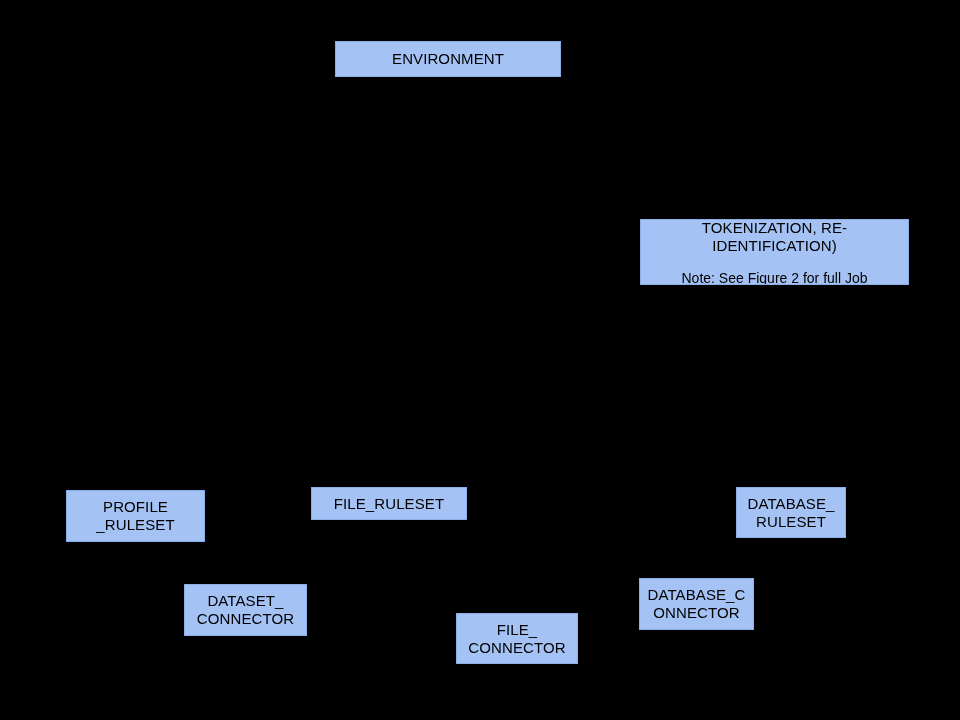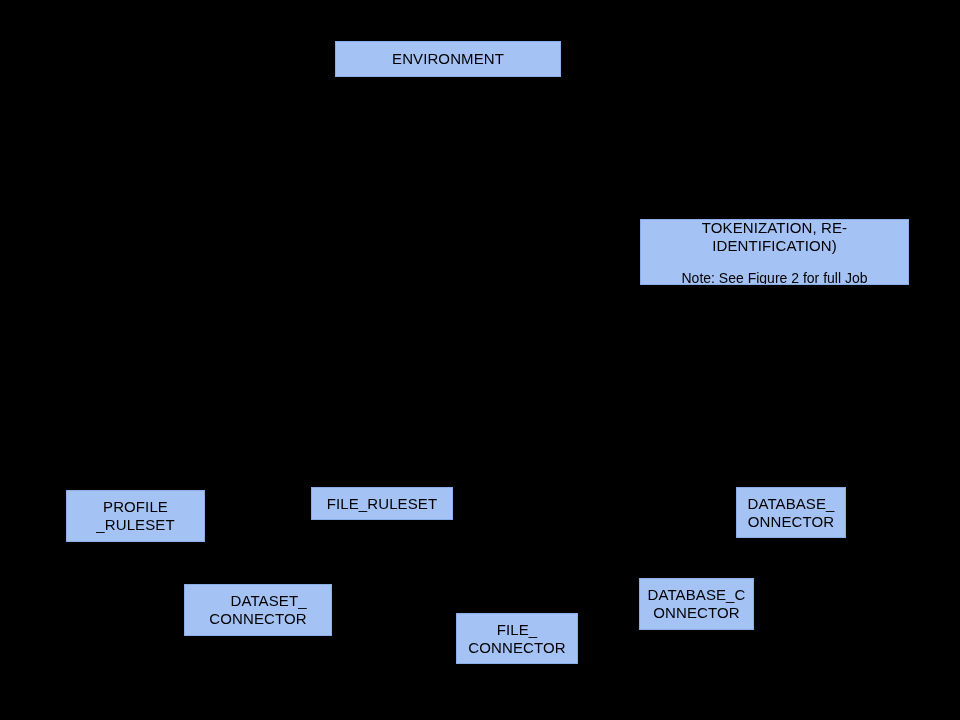--- a/index.html
+++ b/index.html
@@ -63,23 +63,23 @@
   .entity-note {
     font-size: 14px;
     margin-top: 15px;
     white-space: pre-line;
   }
 
   
   #box-environment          { left: 335px; top: 41px;  width: 226px; height: 36px; }
   #box-job                  { left: 640px; top: 219px; width: 269px; height: 66px; }
   #box-dataset-ruleset      { left: 66px;  top: 490px; width: 139px; height: 52px; }
-  #box-file-ruleset         { left: 311px; top: 487px; width: 142px; height: 33px; }
+  #box-file-ruleset         { left: 311px; top: 487px; width: 156px; height: 33px; }
   #box-database-ruleset     { left: 736px; top: 487px; width: 110px; height: 51px; }
-  #box-dataset-connector    { left: 184px; top: 584px; width: 148px; height: 52px; text-align: right; }
+  #box-dataset-connector    { left: 184px; top: 584px; width: 123px; height: 52px; }
   #box-file-connector       { left: 456px; top: 581px; width: 122px; height: 51px; margin-top: 32px; }
   #box-database-connector   { left: 639px; top: 578px; width: 115px; height: 52px; align-items: center; }
 </style>
 </head>
 <body>
 
 <div id="diagram-canvas">
 
   <svg id="connector-layer" viewBox="0 0 960 720" width="960" height="720" aria-hidden="true">
     <polyline points="448,77 448,150 792,150 792,219"></polyline>
@@ -106,21 +106,21 @@
     <div class="entity-title">PROFILE
 _RULESET</div>
   </div>
 
   <div class="entity-box" id="box-file-ruleset">
     <div class="entity-title">FILE_RULESET</div>
   </div>
 
   <div class="entity-box" id="box-database-ruleset">
     <div class="entity-title">DATABASE_
-ONNECTOR</div>
+RULESET</div>
   </div>
 
   <div class="entity-box" id="box-dataset-connector">
     <div class="entity-title">DATASET_
 CONNECTOR</div>
   </div>
 
   <div class="entity-box" id="box-file-connector">
     <div class="entity-title">FILE_
 CONNECTOR</div>

